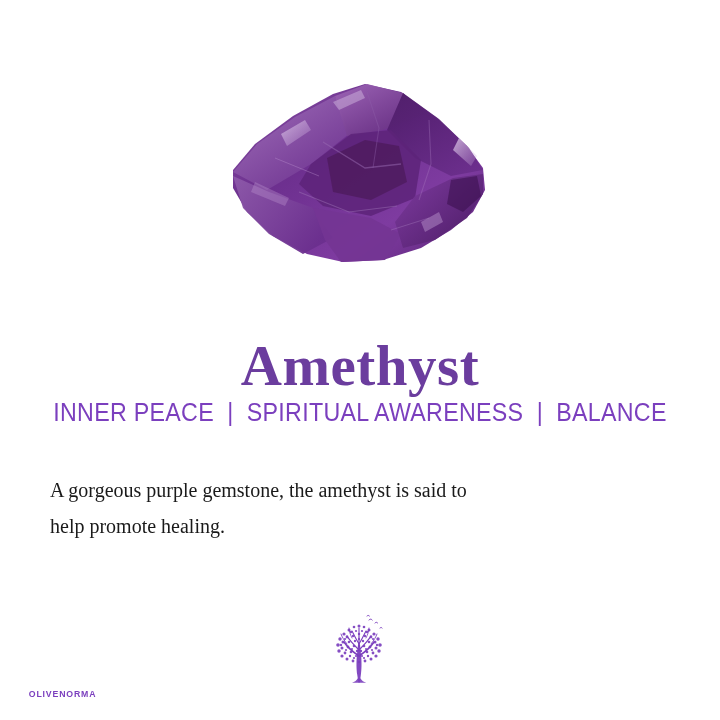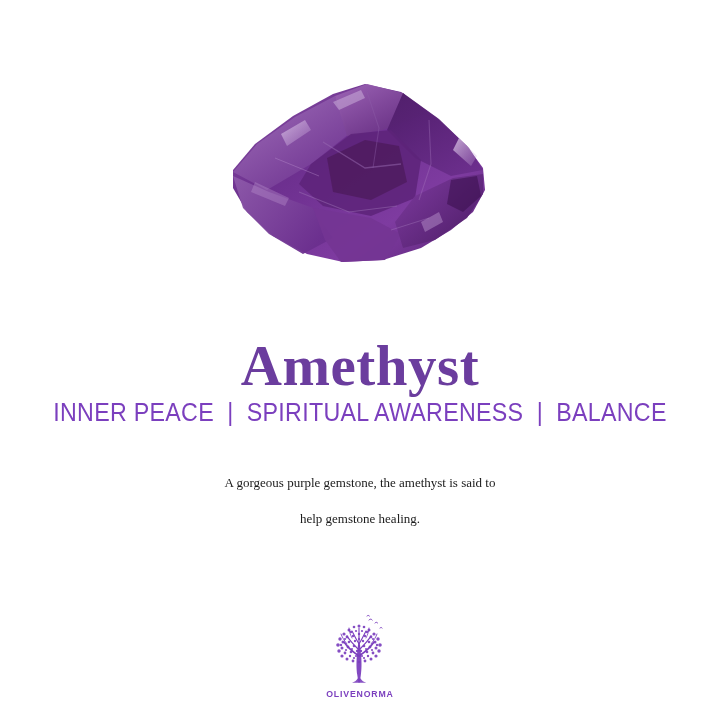--- a/index.html
+++ b/index.html
@@ -76,38 +76,36 @@
   .subtitle .kw {
     display: inline-block;
   }
 
   
   .body-copy {
     position: absolute;
     left: 50px;
     top: 452px;
     width: 620px;
-    text-align: center;
     font-family: "Liberation Serif", "DejaVu Serif", serif;
-    font-size: 13px;
+    font-size: 20px;
     line-height: 36px;
     color: #1a1a1a;
   }
   .body-copy .bline {
     display: block;
     white-space: nowrap;
   }
 
   
   .brand {
     position: absolute;
     left: 0;
     top: 612px;
     width: 720px;
-    text-align: center;
   }
   .brand-mark {
     display: block;
     margin: 0 auto;
   }
   .brand-name {
     display: block;
     margin-top: 2px;
     font-family: "Liberation Sans", "DejaVu Sans", sans-serif;
     font-size: 9.5px;
@@ -199,21 +197,21 @@
   <div class="subtitle">
     <span class="kw">INNER PEACE</span>
     <span class="sep">|</span>
     <span class="kw">SPIRITUAL AWARENESS</span>
     <span class="sep">|</span>
     <span class="kw">BALANCE</span>
   </div>
 
   <p class="body-copy">
     <span class="bline">A gorgeous purple gemstone, the amethyst is said to</span>
-    <span class="bline">help gemstone healing.</span>
+    <span class="bline">help promote healing.</span>
   </p>
 
   <div class="brand">
     <svg class="brand-mark" width="74" height="74" viewBox="0 0 74 74">
       <g fill="#7b3fbe">
 
         <path d="M35.4,70.5 L34.2,62.5 C33.6,58.5 33.2,52 33.8,44 L36.0,24
                  L38.2,44 C38.8,52 38.5,58.5 37.9,62.5 L36.8,70.5 Z" opacity="0.95"></path>
 
         <path d="M29,70.8 C31.4,69.8 33.4,68.6 34.6,66.4 L37.6,66.4

